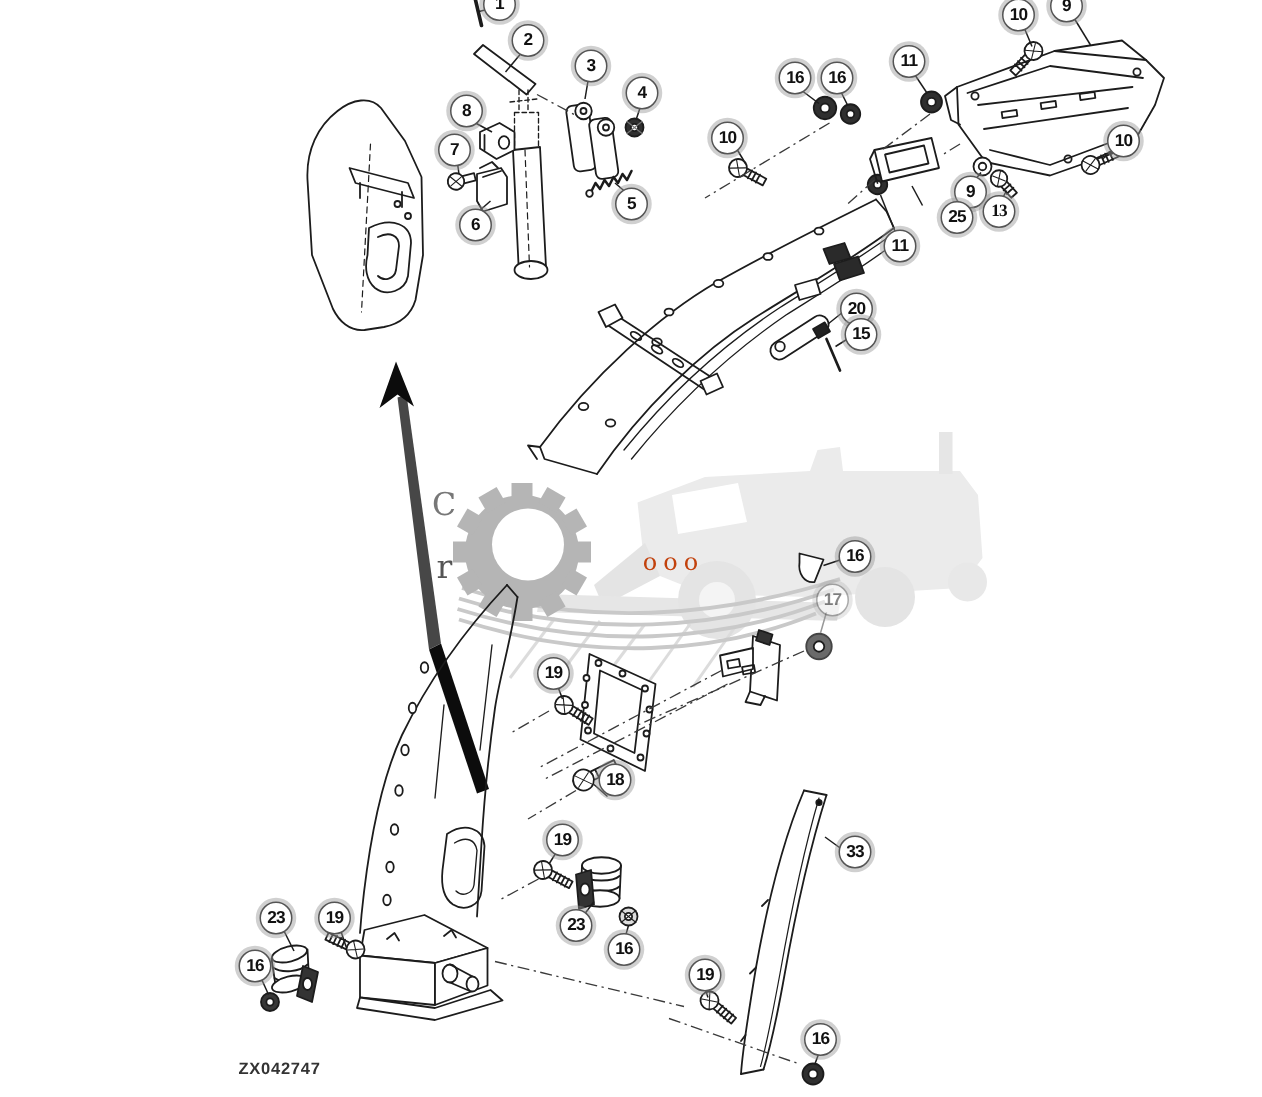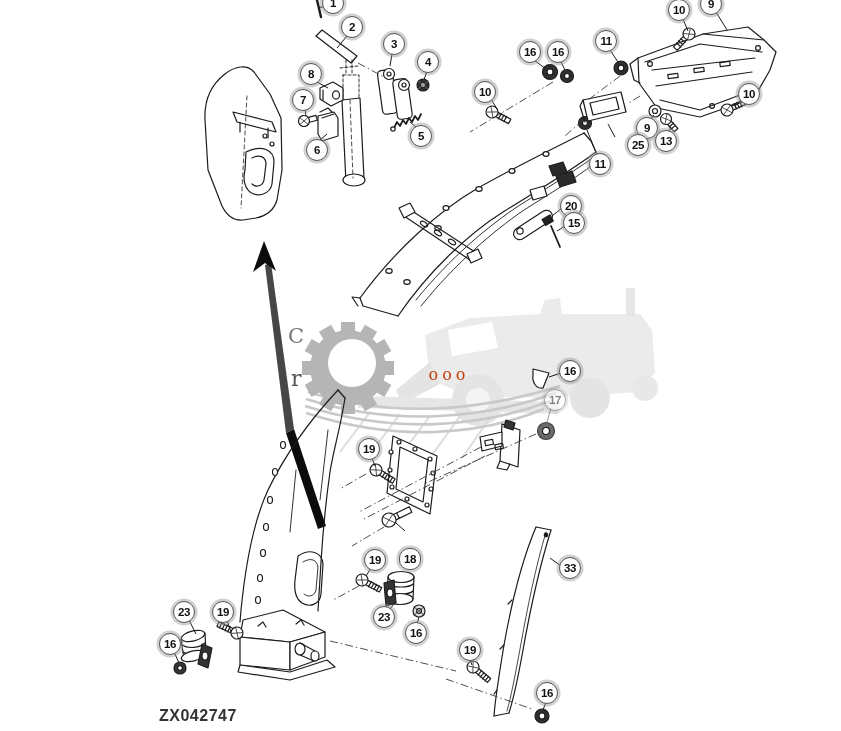--- a/index.html
+++ b/index.html
@@ -26,21 +26,21 @@
   }
   .wm-name{
     position:absolute;left:338px;top:379px;
     font-family:"DejaVu Serif",serif;font-weight:bold;font-size:36px;color:#9c9c9c;
     letter-spacing:1px;white-space:nowrap;
   }
   .frag{position:absolute;font-family:"DejaVu Serif",serif;color:#777;}
   .frag-c{left:288px;top:324px;font-size:21px;}
   .frag-r{left:291px;top:366px;font-size:22px;color:#555;}
   .fig-code{
-    position:absolute;left:159px;top:707px;font-size:16px;font-weight:bold;
+    position:absolute;left:159px;top:707px;font-size:11px;font-weight:bold;
     color:#333;letter-spacing:.5px;
   }
 </style>
 </head>
 <body>
 
 <div class="stage">
 
   <svg width="841" height="731" viewBox="0 0 841 731">
 
@@ -470,29 +470,29 @@
       <div class="callout" style="left: 306px; top: 139px;">6</div>
       <div class="callout" style="left: 410px; top: 125px;">5</div>
       <div class="callout" style="left: 668px; top: -1px;">10</div>
       <div class="callout" style="left: 700px; top: -7px;">9</div>
       <div class="callout" style="left: 519px; top: 41px;">16</div>
       <div class="callout" style="left: 547px; top: 41px;">16</div>
       <div class="callout" style="left: 595px; top: 30px;">11</div>
       <div class="callout" style="left: 474px; top: 81px;">10</div>
       <div class="callout" style="left: 738px; top: 83px;">10</div>
       <div class="callout" style="left: 636px; top: 117px;">9</div>
-      <div class="callout" style="left: 655px; top: 130px;">13</div>
+      <div class="callout" style="left: 655px; top: 130px; font-family: Liberation Serif, serif;">13</div>
       <div class="callout" style="left: 627px; top: 134px;">25</div>
       <div class="callout" style="left: 589px; top: 153px;">11</div>
       <div class="callout" style="left: 560px; top: 195px;">20</div>
       <div class="callout" style="left: 563px; top: 212px;">15</div>
       <div class="callout" style="left: 559px; top: 360px;">16</div>
       <div class="callout muted" style="left: 544px; top: 389px;">17</div>
       <div class="callout" style="left: 358px; top: 438px;">19</div>
-      <div class="callout" style="left: 399px; top: 548px; border-radius: 10px;">18</div>
+      <div class="callout" style="left: 399px; top: 509px;">18</div>
       <div class="callout" style="left: 364px; top: 549px;">19</div>
       <div class="callout" style="left: 373px; top: 606px;">23</div>
       <div class="callout" style="left: 405px; top: 622px;">16</div>
       <div class="callout" style="left: 459px; top: 639px;">19</div>
       <div class="callout" style="left: 173px; top: 601px;">23</div>
       <div class="callout" style="left: 212px; top: 601px;">19</div>
       <div class="callout" style="left: 159px; top: 633px;">16</div>
       <div class="callout" style="left: 559px; top: 557px;">33</div>
       <div class="callout" style="left: 536px; top: 682px;">16</div>
     </div>

